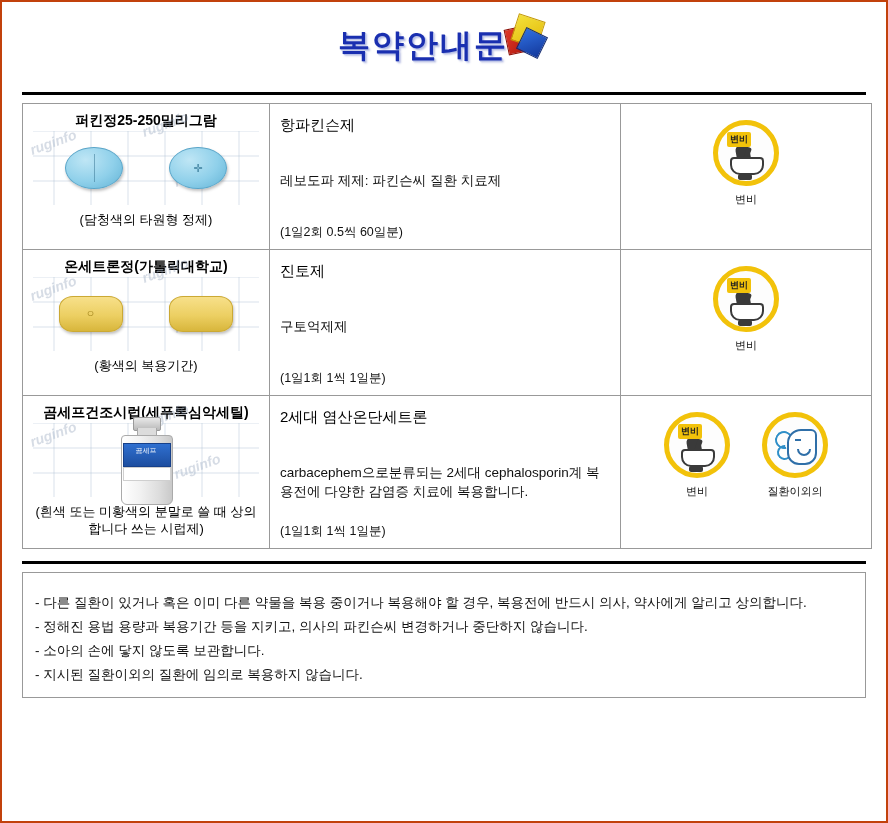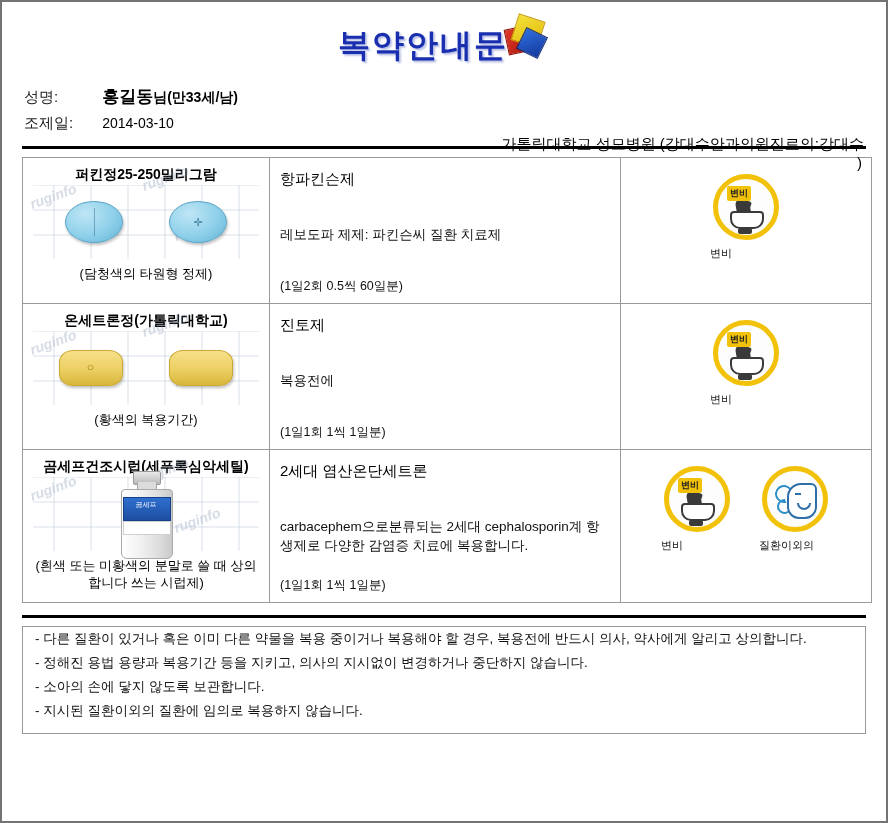--- a/index.html
+++ b/index.html
@@ -8,21 +8,21 @@
     background: #ffffff;
   }
   body {
     font-family: "Liberation Sans", sans-serif;
     color: #000;
   }
   .page {
     width: 888px;
     height: 823px;
     box-sizing: border-box;
-    border: 2px solid #737373;
+    border: 2px solid #c2410c;
     background: #fff;
     position: relative;
     overflow: hidden;
   }
   .inner {
     padding: 8px 18px 8px 18px;
     box-sizing: border-box;
   }
 
   
@@ -321,21 +321,21 @@
     text-align: center;
   }
   .warn-cell.tall { height: 152px; }
   .warn-set {
     display: flex;
     justify-content: center;
     gap: 26px;
   }
   .warn-item {
     width: 72px;
-    text-align: left;
+    text-align: center;
   }
   .warn-circle {
     width: 56px;
     height: 56px;
     border-radius: 50%;
     background: #fdfdfd;
     border: 5px solid #f2c20a;
     margin: 0 auto;
     position: relative;
     overflow: hidden;
@@ -438,21 +438,21 @@
   }
 
   
   .rule-thick-bottom {
     border-top: 3px solid #000;
     margin: 12px 2px 0 2px;
   }
   .notes {
     margin: 8px 2px 0 2px;
     border: 1px solid #999;
-    padding: 0 12px 10px 12px;
+    padding: 18px 12px 10px 12px;
     min-height: 92px;
     box-sizing: border-box;
   }
   .note-line {
     font-size: 13.5px;
     line-height: 24px;
     color: #111;
   }
 </style>
 </head>
@@ -463,34 +463,20 @@
 
     <div class="doc-header">
       <div class="doc-title">복약안내문</div>
       <div class="title-deco">
         <div class="sq2"></div>
         <div class="sq1"></div>
         <div class="sq3"></div>
       </div>
     </div>
 
-    <div class="info-block">
-      <div class="info-row">
-        <span class="info-label">성명:</span>
-        <span class="info-value-bold">홍길동</span><span class="info-value-sub">님(만33세/남)</span>
-      </div>
-      <div class="info-row">
-        <span class="info-label">조제일:</span>
-        <span class="info-value-plain">2014-03-10</span>
-        <span class="hospital">
-          <span>가톨릭대학교 성모병원 (강대수안과의원</span><span>진료의:강대수</span>
-          <span class="h-line2">)</span>
-        </span>
-      </div>
-    </div>
 
     <div class="rule-thick"></div>
 
     <table class="drug-table">
       <tbody>
 
         <tr>
           <td class="col-img">
             <div class="img-cell">
               <div class="watermark">
@@ -550,21 +536,21 @@
                     <div class="emb">ㅇ</div>
                   </div>
                 <div class="pill-yellow"></div>
               </div>
               <div class="pill-caption">(황색의 복용기간)</div>
             </div>
           </td>
           <td class="col-desc">
             <div class="desc-cell">
               <div class="desc-title">진토제</div>
-              <div class="desc-body">복용전에</div>
+              <div class="desc-body">구토억제제</div>
               <div class="dose">(1일1회 1씩 1일분)</div>
             </div>
           </td>
           <td class="col-warn">
             <div class="warn-cell">
               <div class="warn-set">
                 <div class="warn-item">
                   <div class="warn-circle glyph-const">
                     <div class="warn-tag">변비</div>
                     <div class="head"></div>
@@ -598,21 +584,21 @@
                   <div class="label-text">곰세프</div>
                   <div class="label2"></div>
                 </div>
               </div>
               <div class="pill-caption">(흰색 또는 미황색의 분말로 쓸 때 상의합니다 쓰는 시럽제)</div>
             </div>
           </td>
           <td class="col-desc">
             <div class="desc-cell tall">
               <div class="desc-title">2세대 염산온단세트론</div>
-              <div class="desc-body">carbacephem으로분류되는 2세대 cephalosporin계 항생제로 다양한 감염증 치료에 복용합니다.</div>
+              <div class="desc-body">carbacephem으로분류되는 2세대 cephalosporin계 복용전에 다양한 감염증 치료에 복용합니다.</div>
               <div class="dose">(1일1회 1씩 1일분)</div>
             </div>
           </td>
           <td class="col-warn">
             <div class="warn-cell tall">
               <div class="warn-set">
                 <div class="warn-item">
                   <div class="warn-circle glyph-const">
                     <div class="warn-tag">변비</div>
                     <div class="head"></div>
@@ -638,19 +624,19 @@
           </td>
         </tr>
 
       </tbody>
     </table>
 
     <div class="rule-thick-bottom"></div>
 
     <div class="notes">
       <div class="note-line">- 다른 질환이 있거나 혹은 이미 다른 약물을 복용 중이거나 복용해야 할 경우, 복용전에 반드시 의사, 약사에게 알리고 상의합니다.</div>
-      <div class="note-line">- 정해진 용법 용량과 복용기간 등을 지키고, 의사의 지시없이 변경하거나 중단하지 않습니다.</div>
+      <div class="note-line">- 정해진 용법 용량과 복용기간 등을 지키고, 의사의 파킨슨씨 변경하거나 중단하지 않습니다.</div>
       <div class="note-line">- 소아의 손에 닿지 않도록 보관합니다.</div>
       <div class="note-line">- 지시된 질환이외의 질환에 임의로 복용하지 않습니다.</div>
     </div>
 
   </div>
 </div>
 
 </body></html>

